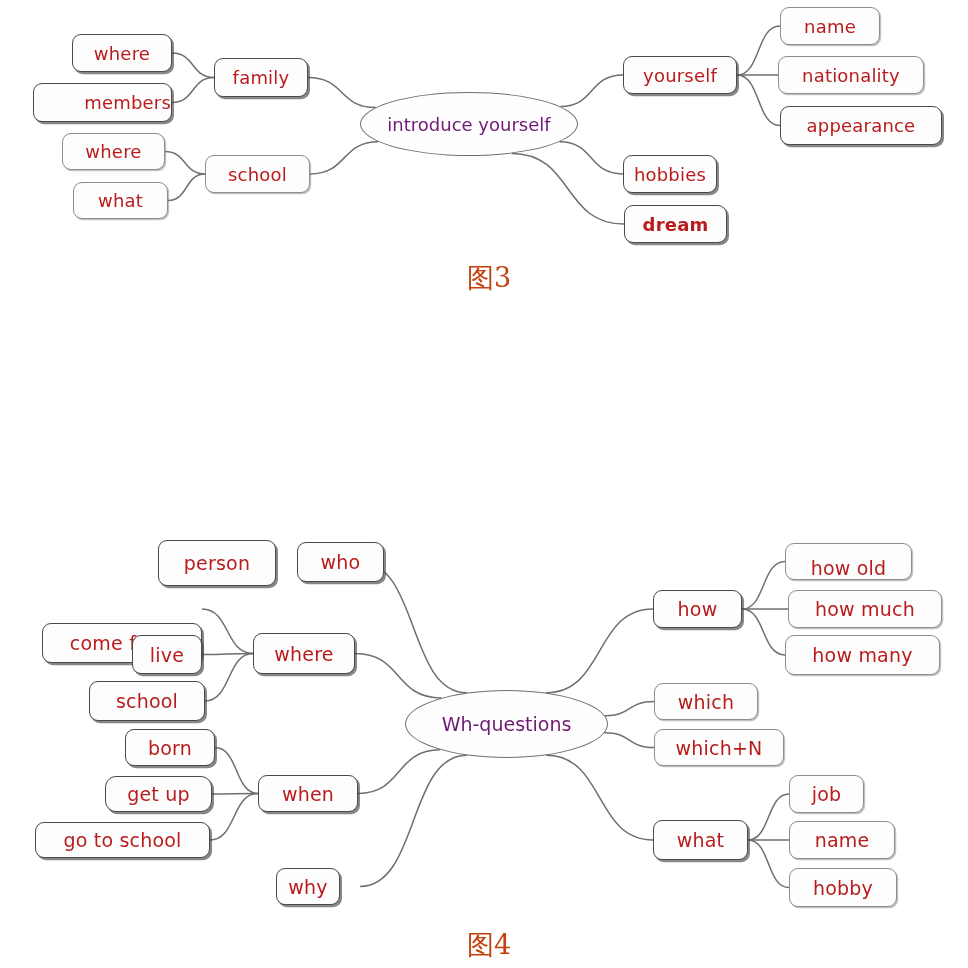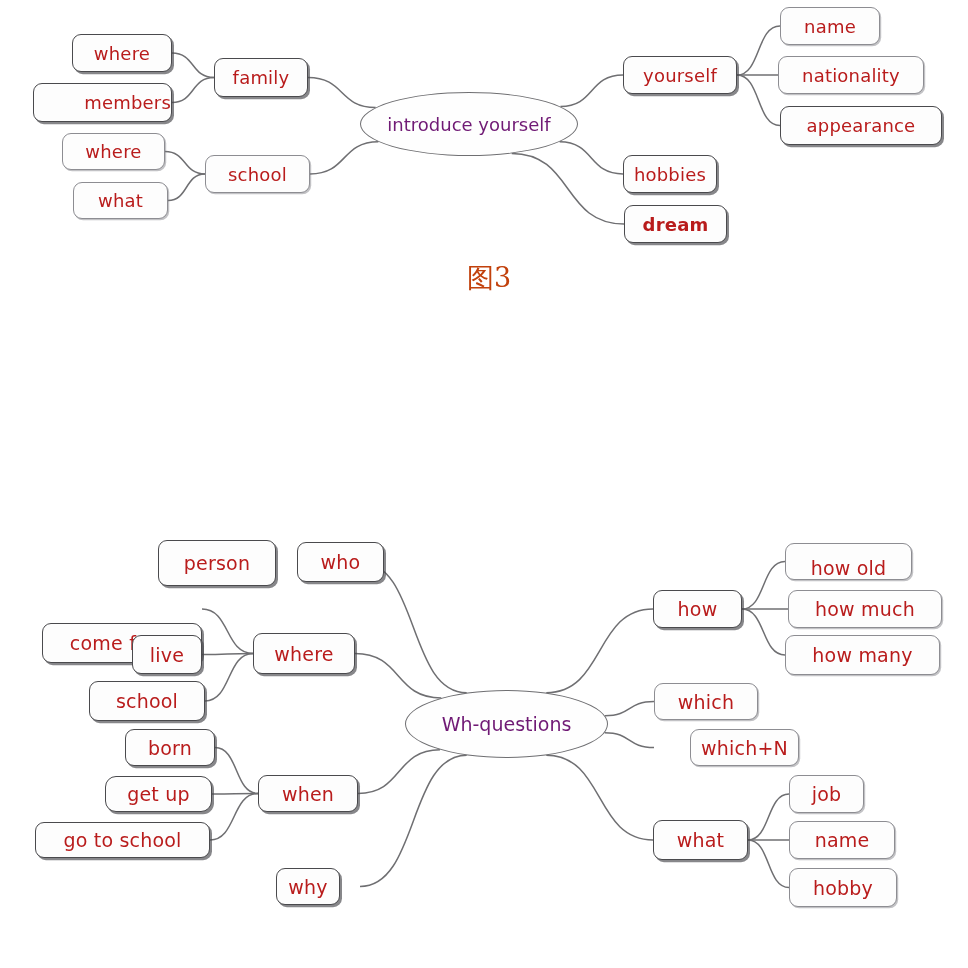--- a/index.html
+++ b/index.html
@@ -167,31 +167,32 @@
       </div>
       <div class="node light" style="left: 788px; top: 590px; width: 154px; height: 38px; font-size: 19px;">
         <span>how much</span>
       </div>
       <div class="node light" style="left: 785px; top: 635px; width: 155px; height: 40px; font-size: 19px; align-items: center;">
         <span>how many</span>
       </div>
       <div class="node light" style="left: 654px; top: 683px; width: 104px; height: 37px; font-size: 19px;">
         <span>which</span>
       </div>
-      <div class="node light" style="left: 654px; top: 729px; width: 109px; height: 37px; font-size: 19px; margin-left: 36px;">
+      <div class="node light" style="left: 654px; top: 729px; width: 130px; height: 37px; font-size: 19px;">
         <span>which+N</span>
       </div>
       <div class="node heavy" style="left: 653px; top: 820px; width: 95px; height: 40px; font-size: 19px;">
         <span>what</span>
       </div>
       <div class="node light" style="left: 789px; top: 775px; width: 75px; height: 38px; font-size: 19px;">
         <span>job</span>
       </div>
       <div class="node light" style="left: 789px; top: 821px; width: 106px; height: 38px; font-size: 19px;">
         <span>name</span>
       </div>
       <div class="node light" style="left: 789px; top: 868px; width: 108px; height: 39px; font-size: 19px;">
         <span>hobby</span>
       </div>
     </div>
 
   <div class="caption" id="cap3" style="left: 424px; top: 258px; width: 130px; height: 40px; line-height: 40px; font-size: 27px;">图3</div>
+  <div class="caption" id="cap4" style="left: 424px; top: 925px; width: 130px; height: 40px; line-height: 40px; font-size: 27px;">图4</div>
 </div>
 
 </body></html>

